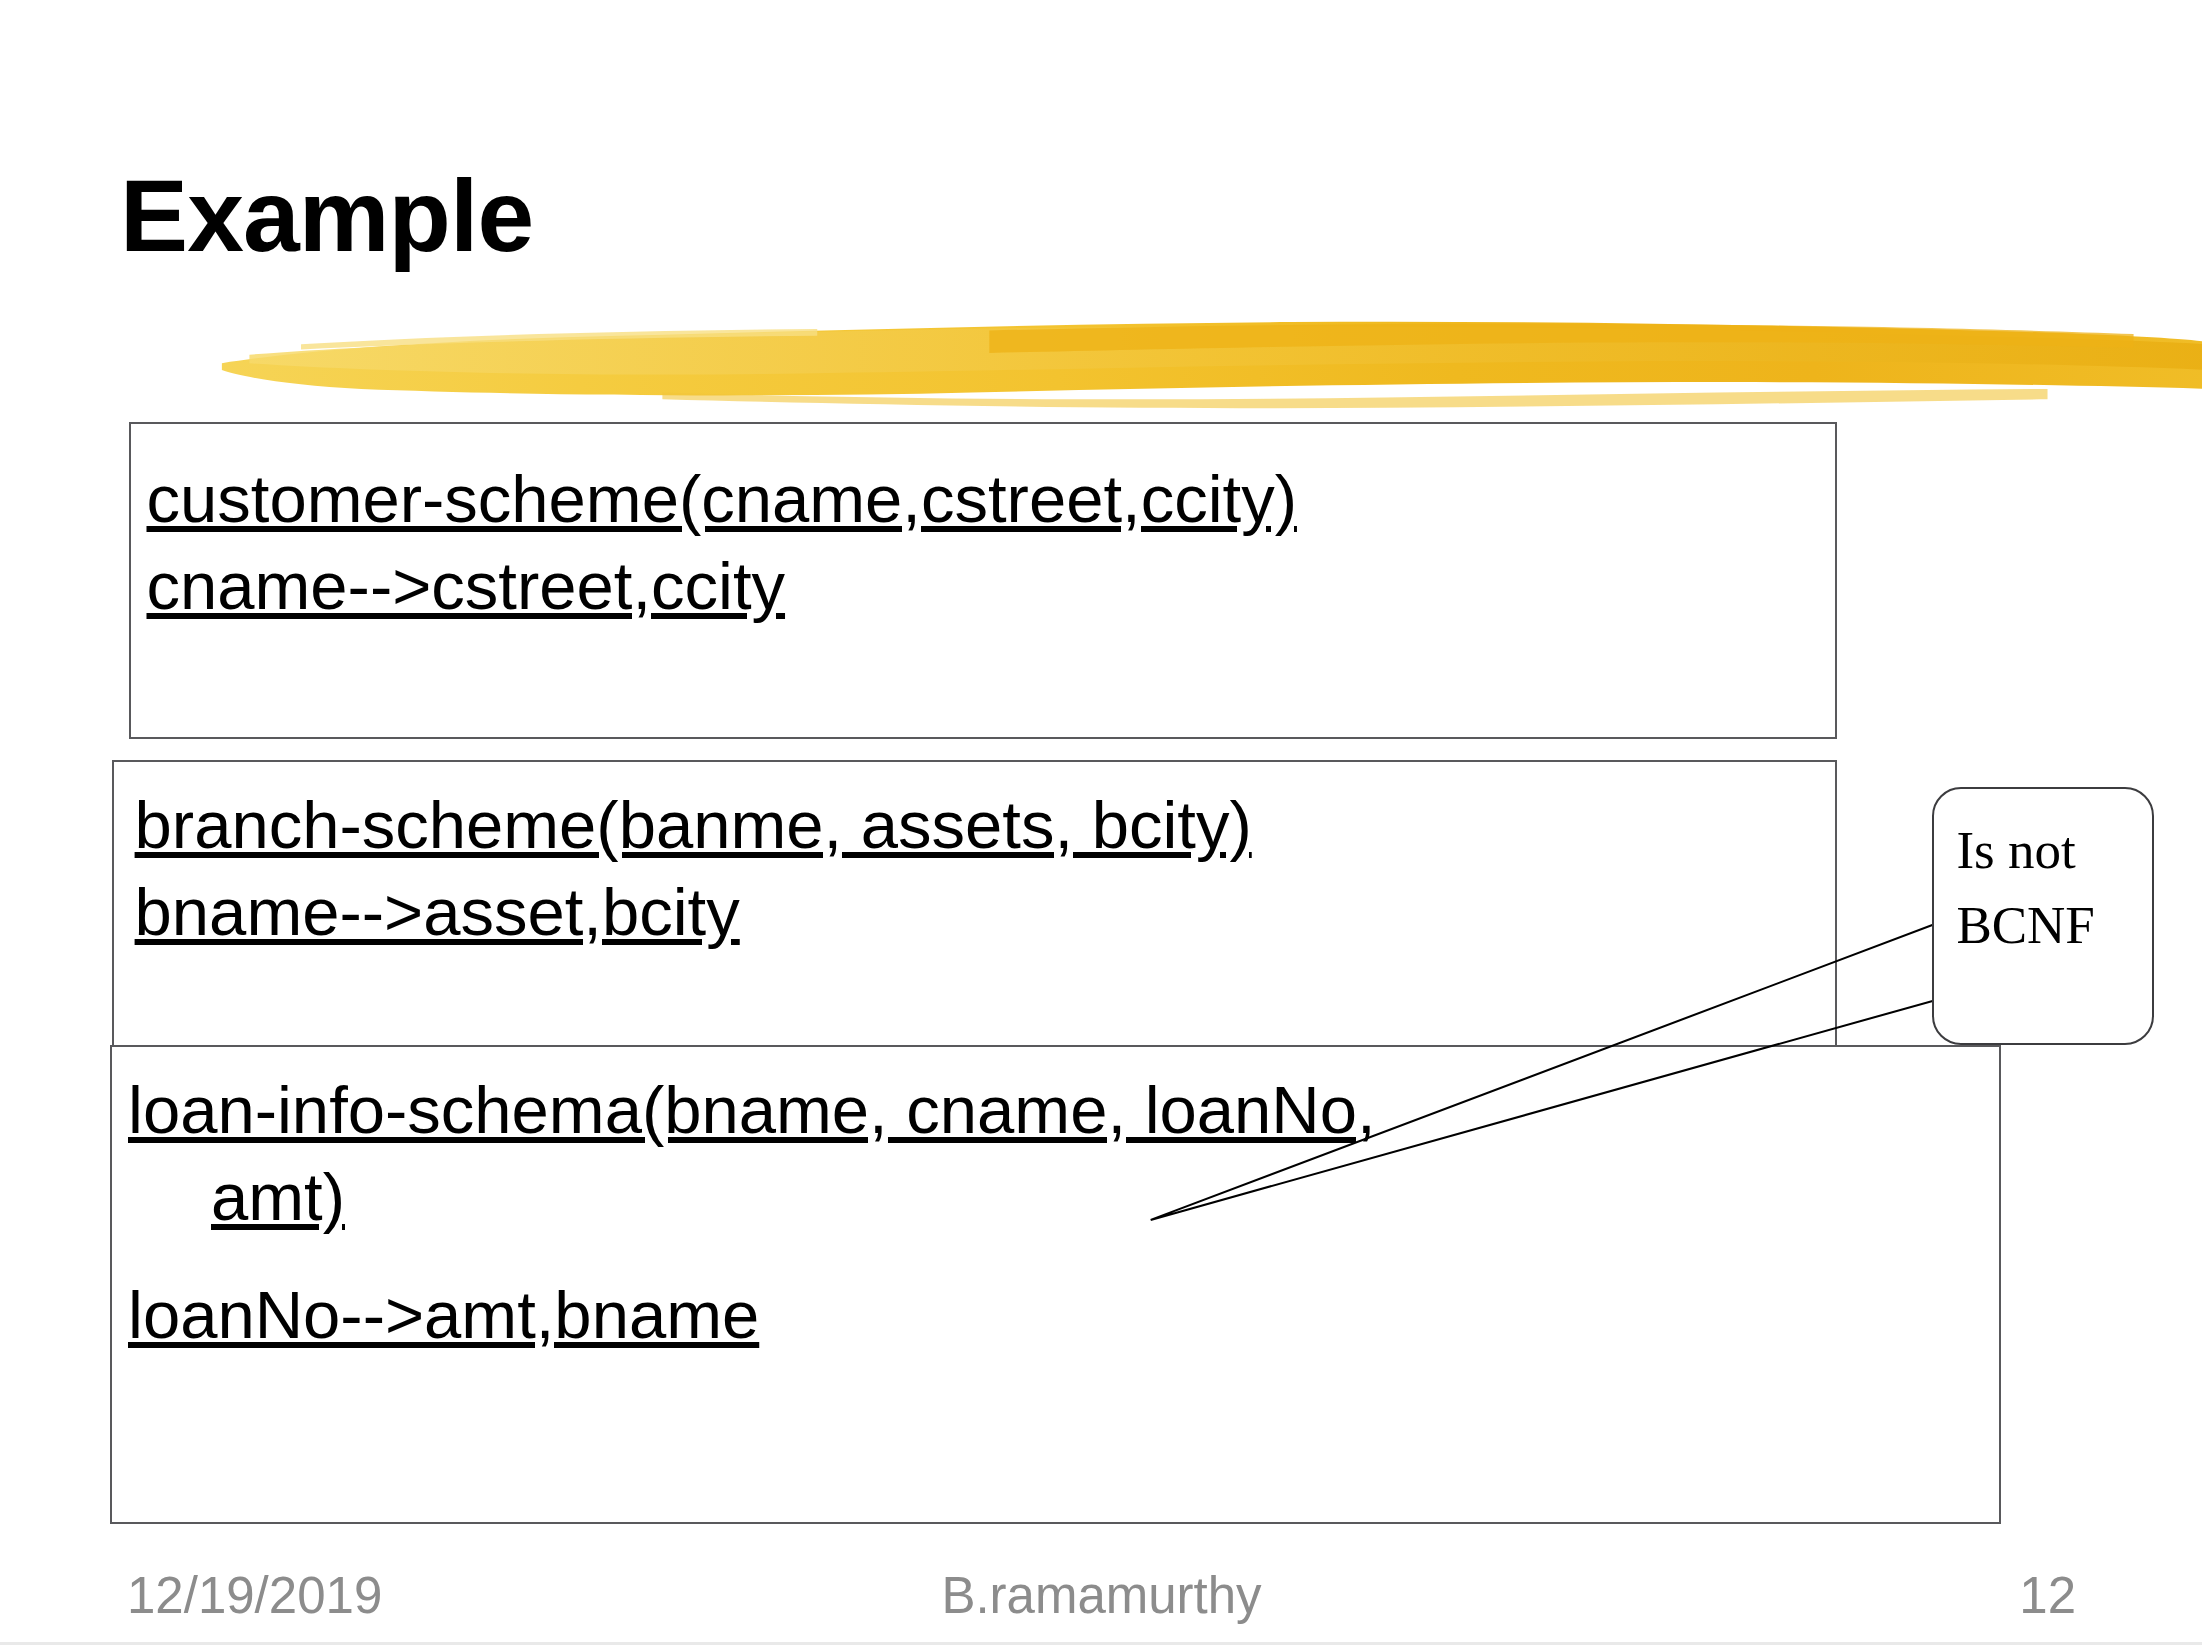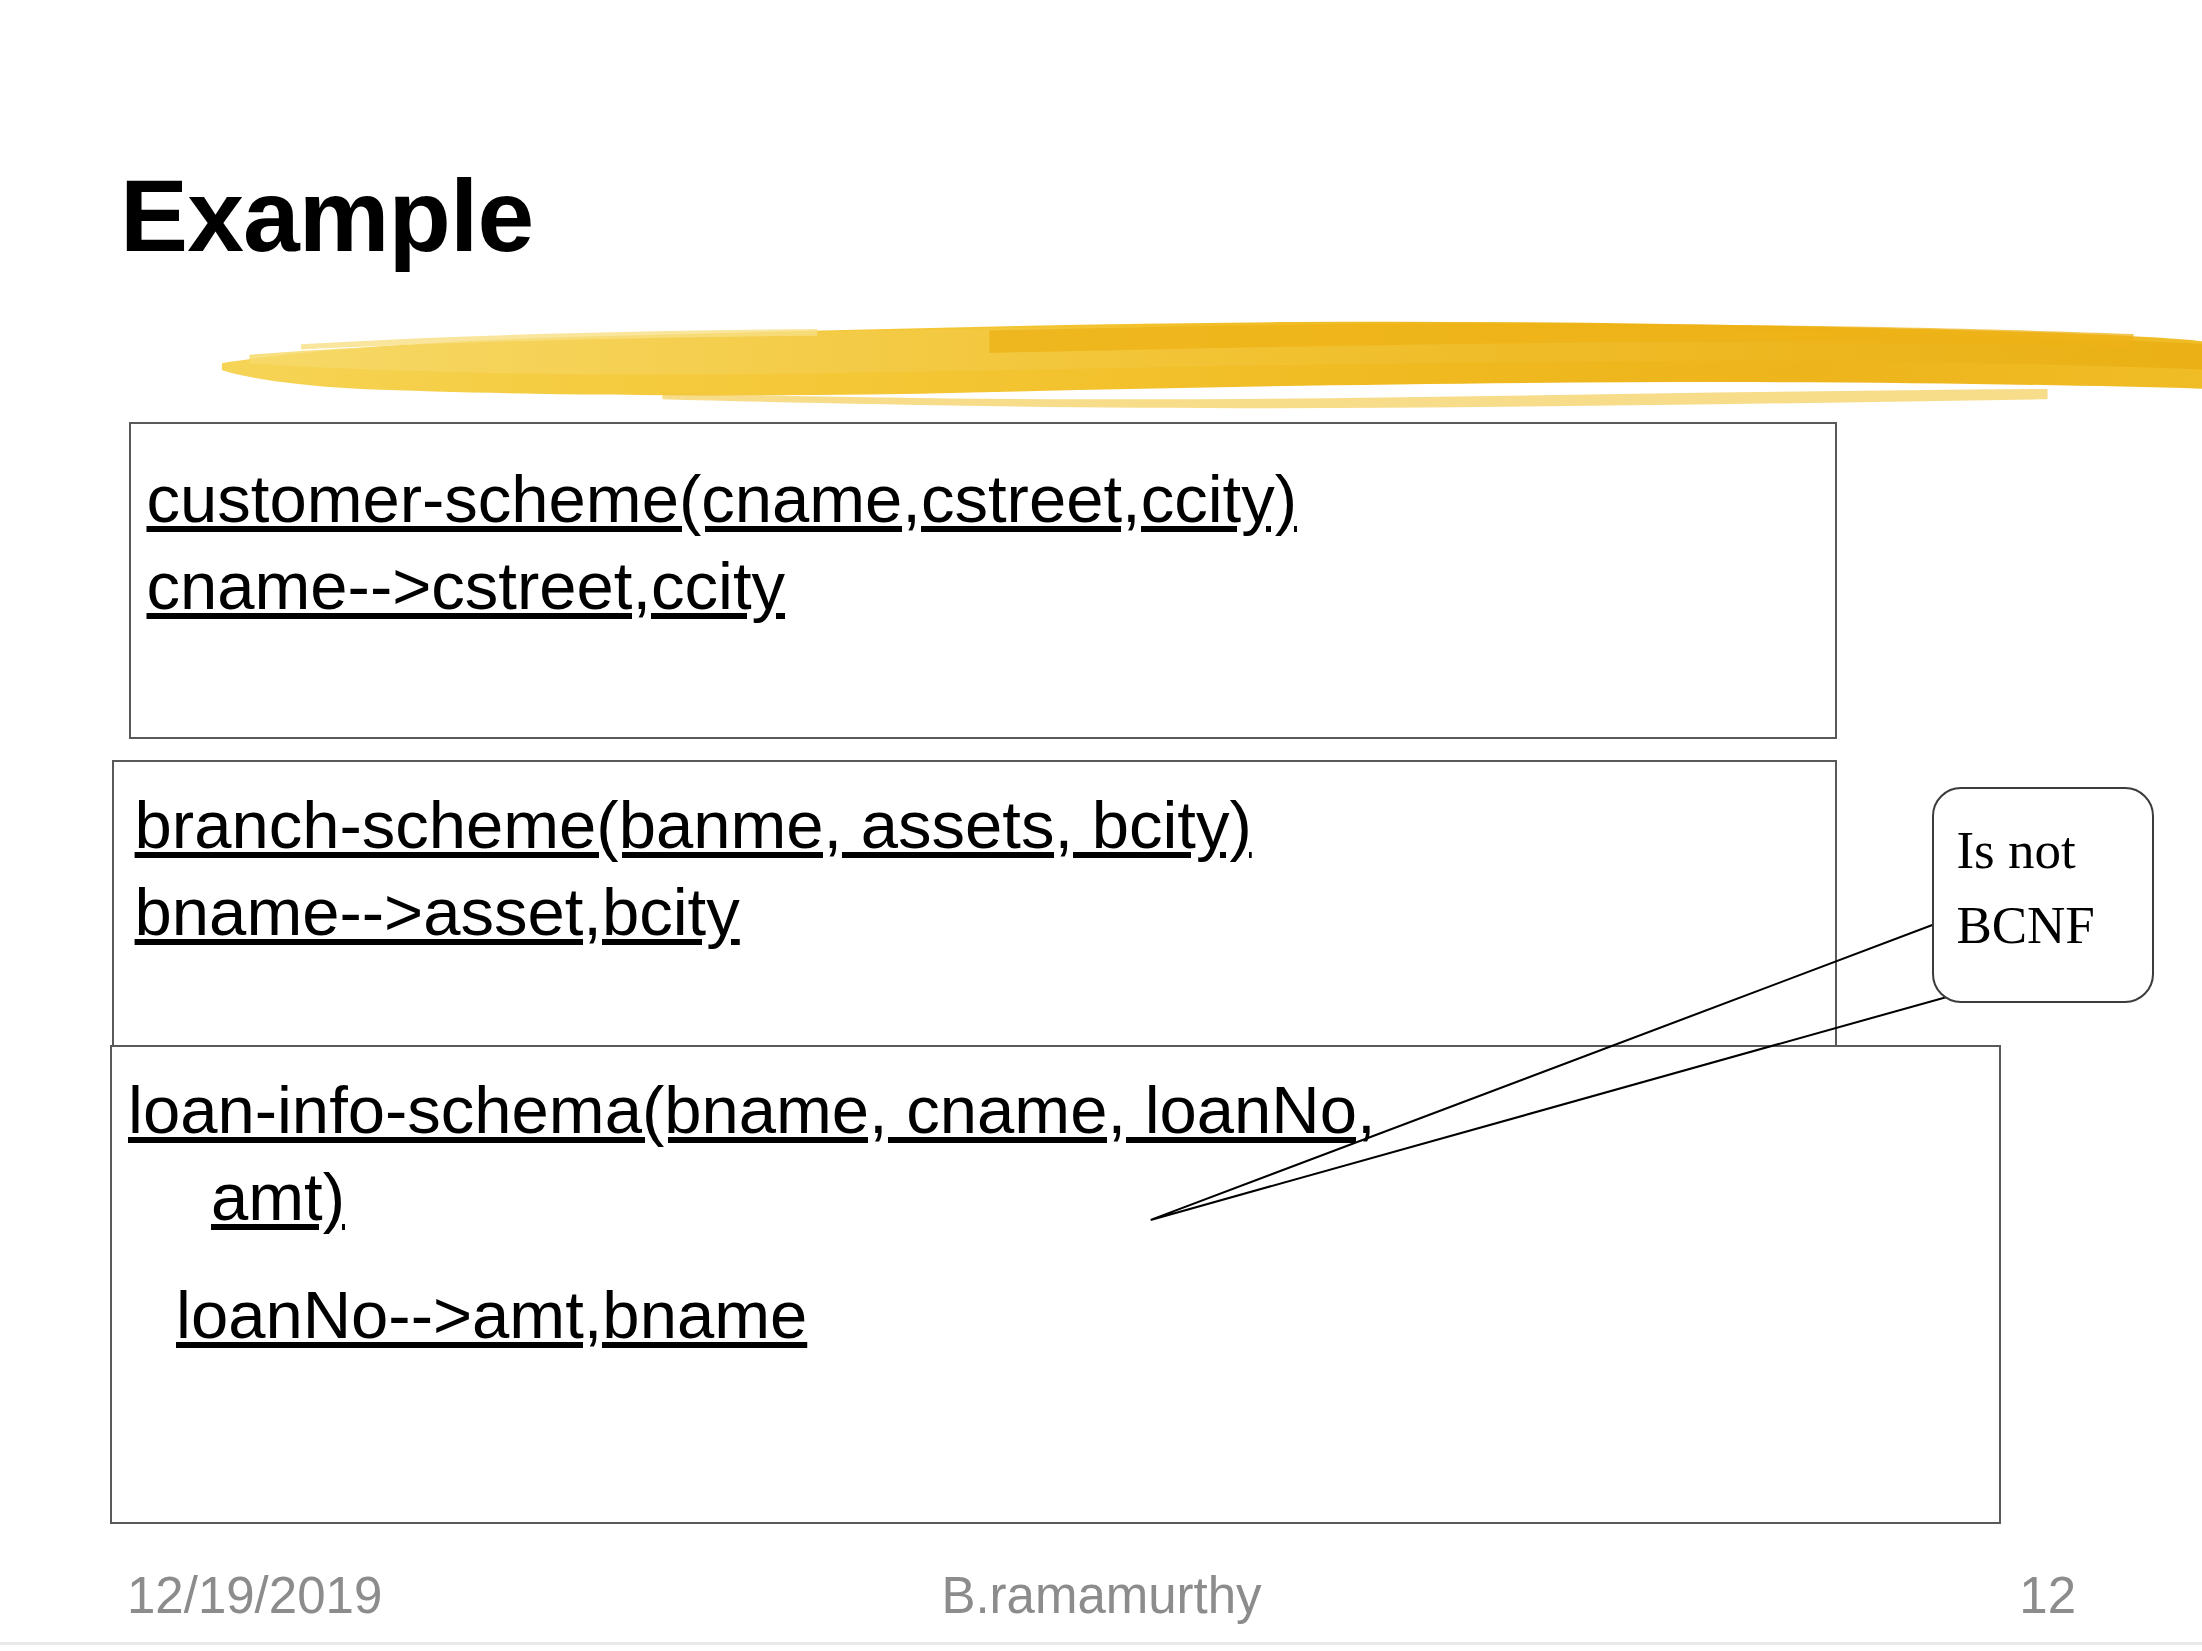--- a/index.html
+++ b/index.html
@@ -86,21 +86,21 @@
     height: 479px;
     padding: 19px 0 0 16px;
   }
 
   
   .callout {
     position: absolute;
     left: 1932px;
     top: 787px;
     width: 222px;
-    height: 216px;
+    height: 258px;
     box-sizing: border-box;
     border: 2.6px solid #3c3c3f;
     border-radius: 29px;
     background: #ffffff;
     z-index: 4;
     padding-left: 8px;
   }
   .callout-text {
     position: absolute;
     left: 22.4px;
@@ -188,21 +188,21 @@
   </div>
 
   <div class="schema-box" id="box-branch">
     <div class="schema-line">branch-scheme(banme, assets, bcity)</div>
     <div class="schema-line">bname--&gt;asset,bcity</div>
   </div>
 
   <div class="schema-box" id="box-loan">
     <div class="schema-line">loan-info-schema(bname, cname, loanNo,</div>
     <div class="schema-line indent">amt)</div>
-    <div class="schema-line" style="margin-top:31px;margin-left:48px;">loanNo--&gt;amt,bname</div>
+    <div class="schema-line" style="margin-top:31px;">loanNo--&gt;amt,bname</div>
   </div>
 
   <div class="callout-tail">
     <svg viewBox="0 0 1000 420" preserveAspectRatio="none" aria-hidden="true">
       <path d="M 38,378 L 960,30 L 966,118 Z" fill="none" stroke="#000000" stroke-width="2.4" stroke-linejoin="miter"></path>
     </svg>
   </div>
 
   <div class="callout">
     <div class="callout-text">Is not

